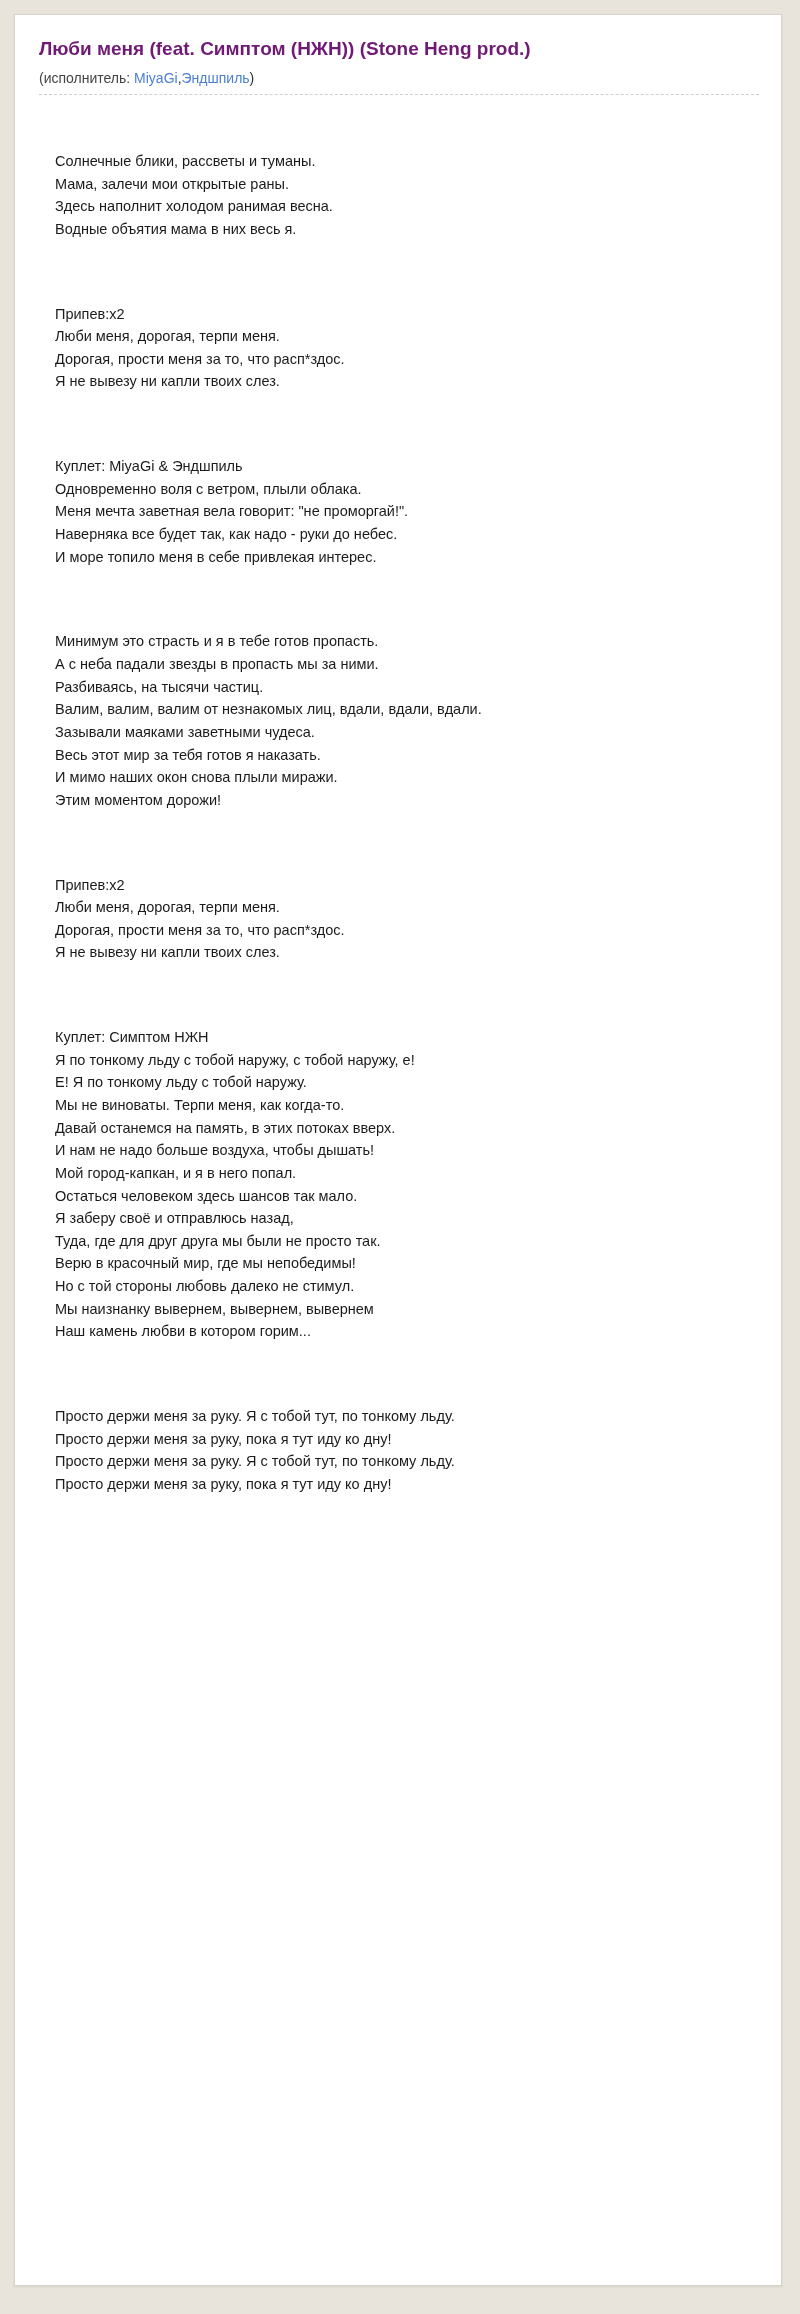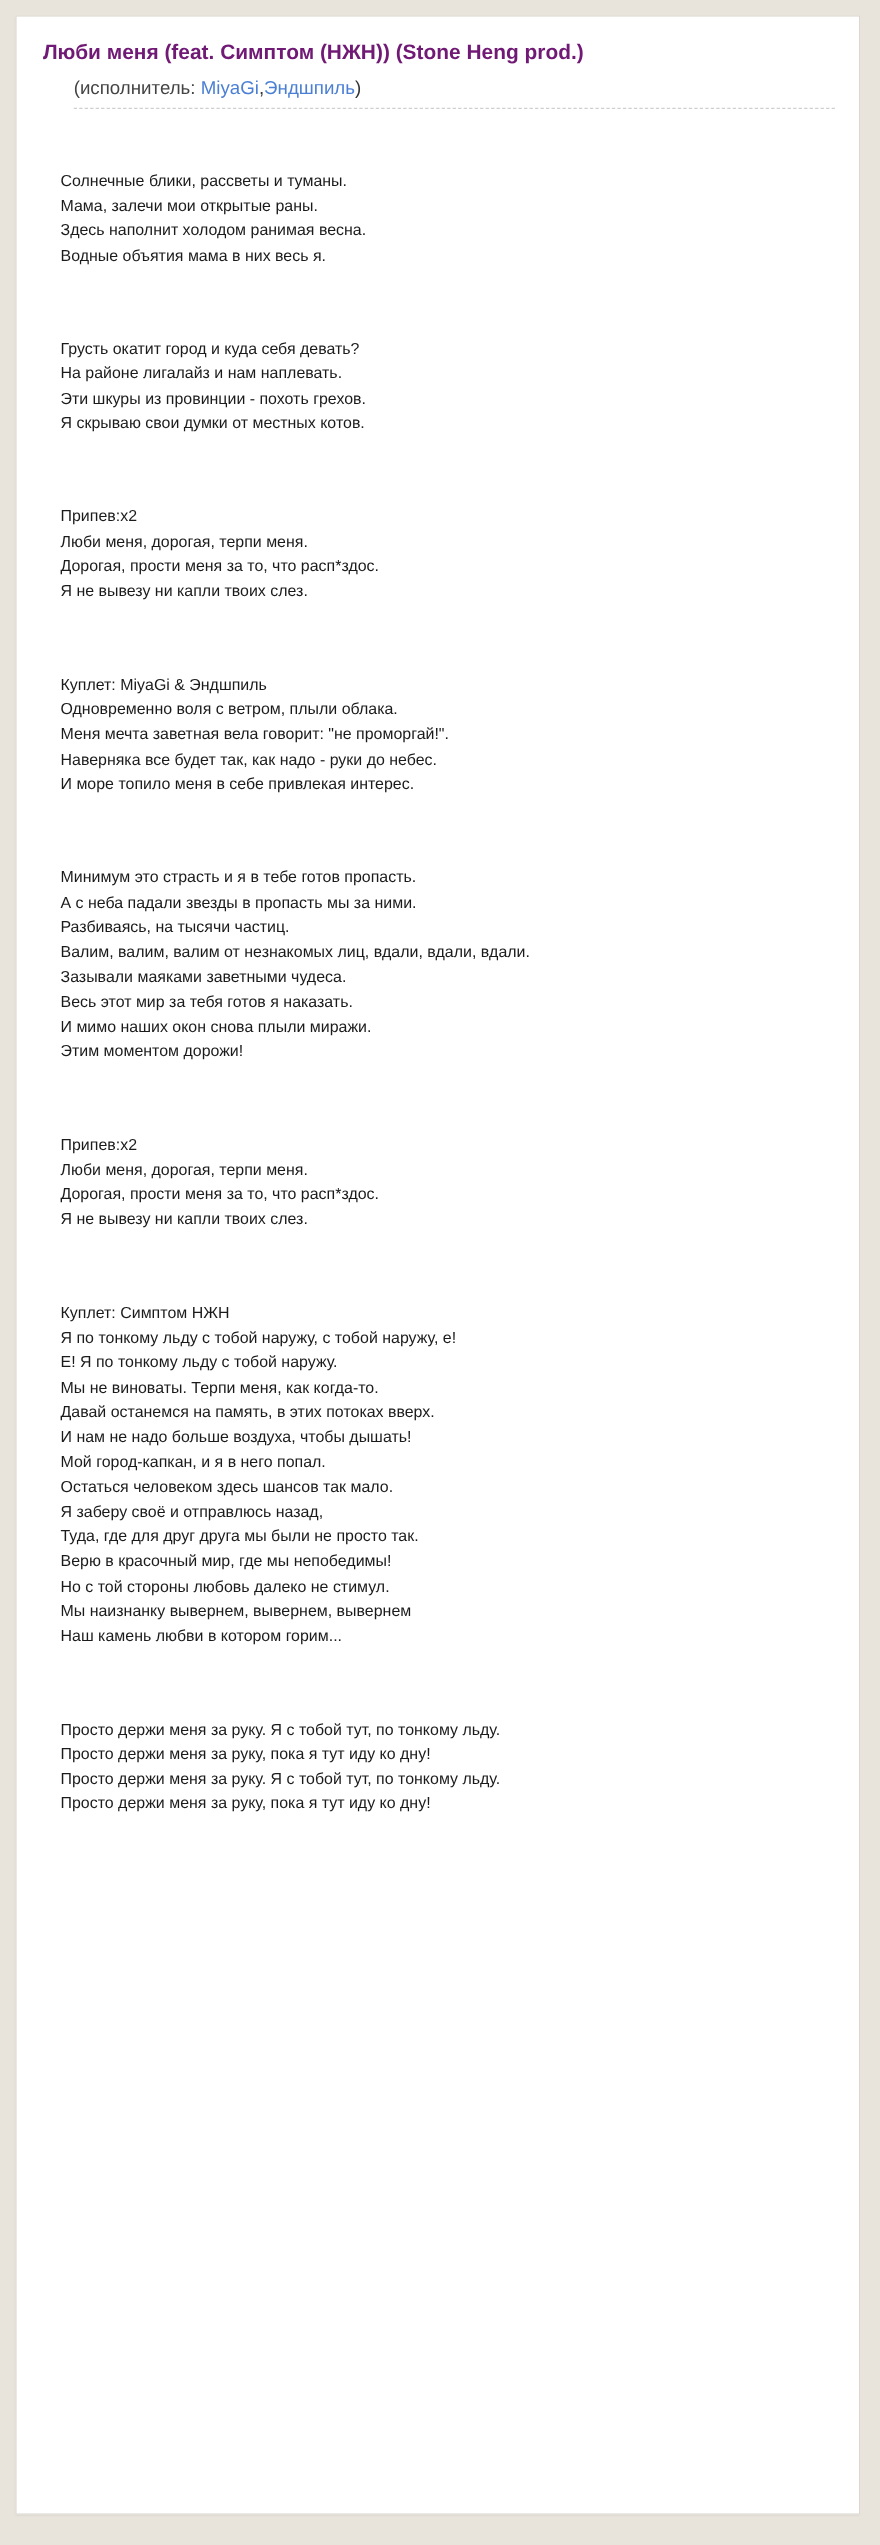--- a/index.html
+++ b/index.html
@@ -29,26 +29,25 @@
   }
   .song-title {
     color: #701a75;
     font-size: 19px;
     font-weight: bold;
     line-height: 1.3;
     margin: 4px 0 8px 0;
     font-family: "Liberation Sans", sans-serif;
   }
   .artist-line {
-    font-size: 17px;
+    font-size: 14px;
     color: #333333;
     padding-bottom: 8px;
     border-bottom: 1px dashed #cfcfcf;
     margin-bottom: 10px;
-    margin-left: 28px;
   }
   .artist-label {
     color: #444444;
   }
   .artist-links a {
     color: #4a7fd4;
     text-decoration: none;
   }
   .lyrics {
     font-size: 14.5px;
@@ -76,24 +75,20 @@
     <div class="artist-line">
       <span class="artist-label">(исполнитель:</span>
       <span class="artist-links"><a href="#">MiyaGi</a><span>,</span><a href="#">Эндшпиль</a></span><span>)</span>
     </div>
 
     <div class="lyrics">
       <p class="stanza">Солнечные блики, рассветы и туманы.
 Мама, залечи мои открытые раны.
 Здесь наполнит холодом ранимая весна.
 Водные объятия мама в них весь я.</p>
-      <p class="stanza">Грусть окатит город и куда себя девать?
-На районе лигалайз и нам наплевать.
-Эти шкуры из провинции - похоть грехов.
-Я скрываю свои думки от местных котов.</p>
       <p class="stanza">Припев:х2
 Люби меня, дорогая, терпи меня.
 Дорогая, прости меня за то, что расп*здос.
 Я не вывезу ни капли твоих слез.</p>
       <p class="stanza">Куплет: MiyaGi &amp; Эндшпиль
 Одновременно воля с ветром, плыли облака.
 Меня мечта заветная вела говорит: "не проморгай!".
 Наверняка все будет так, как надо - руки до небес.
 И море топило меня в себе привлекая интерес.</p>
       <p class="stanza">Минимум это страсть и я в тебе готов пропасть.

